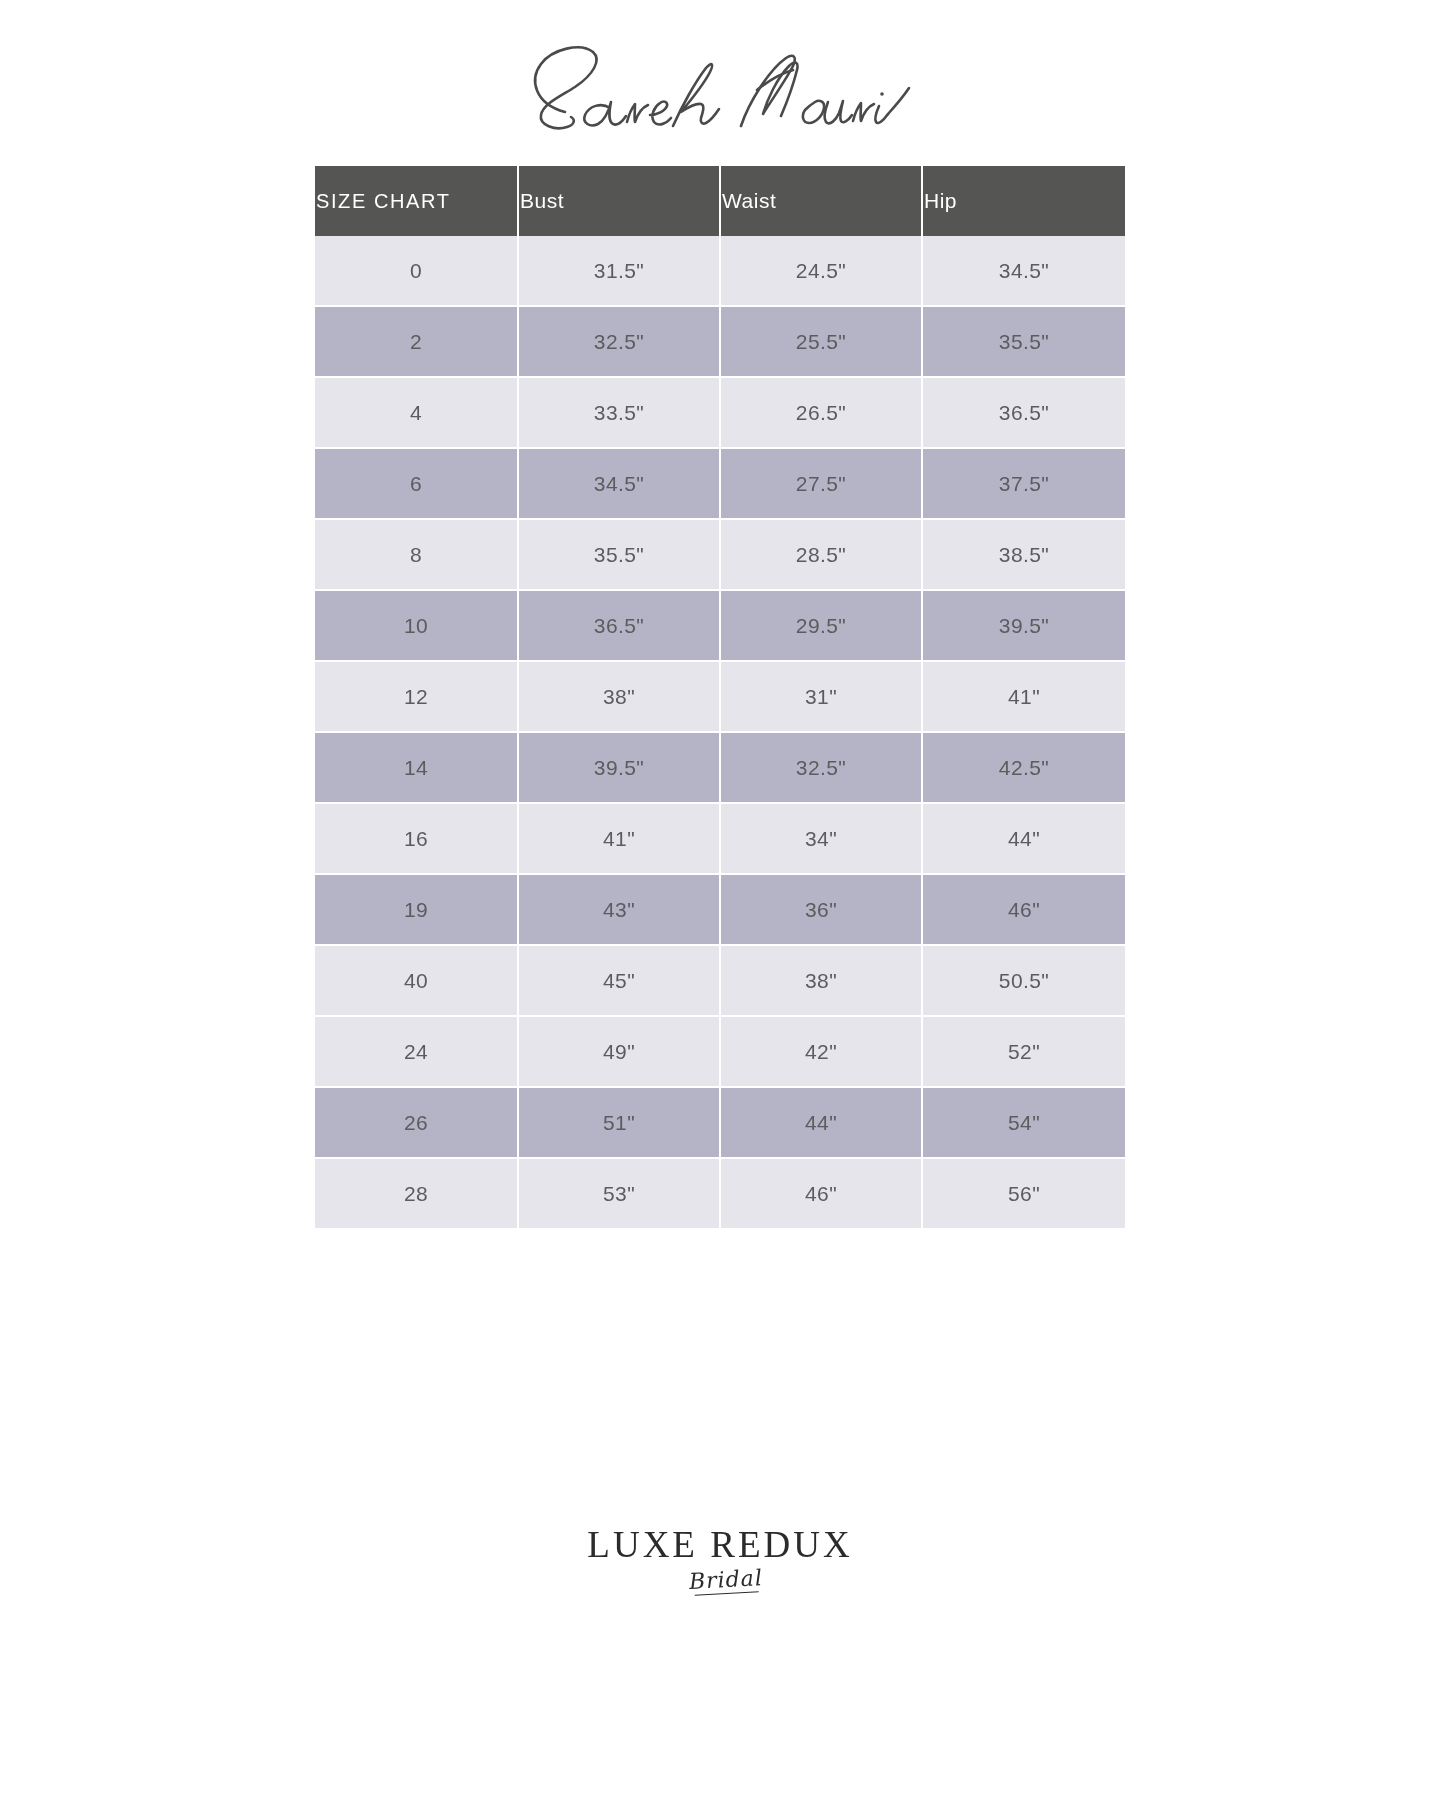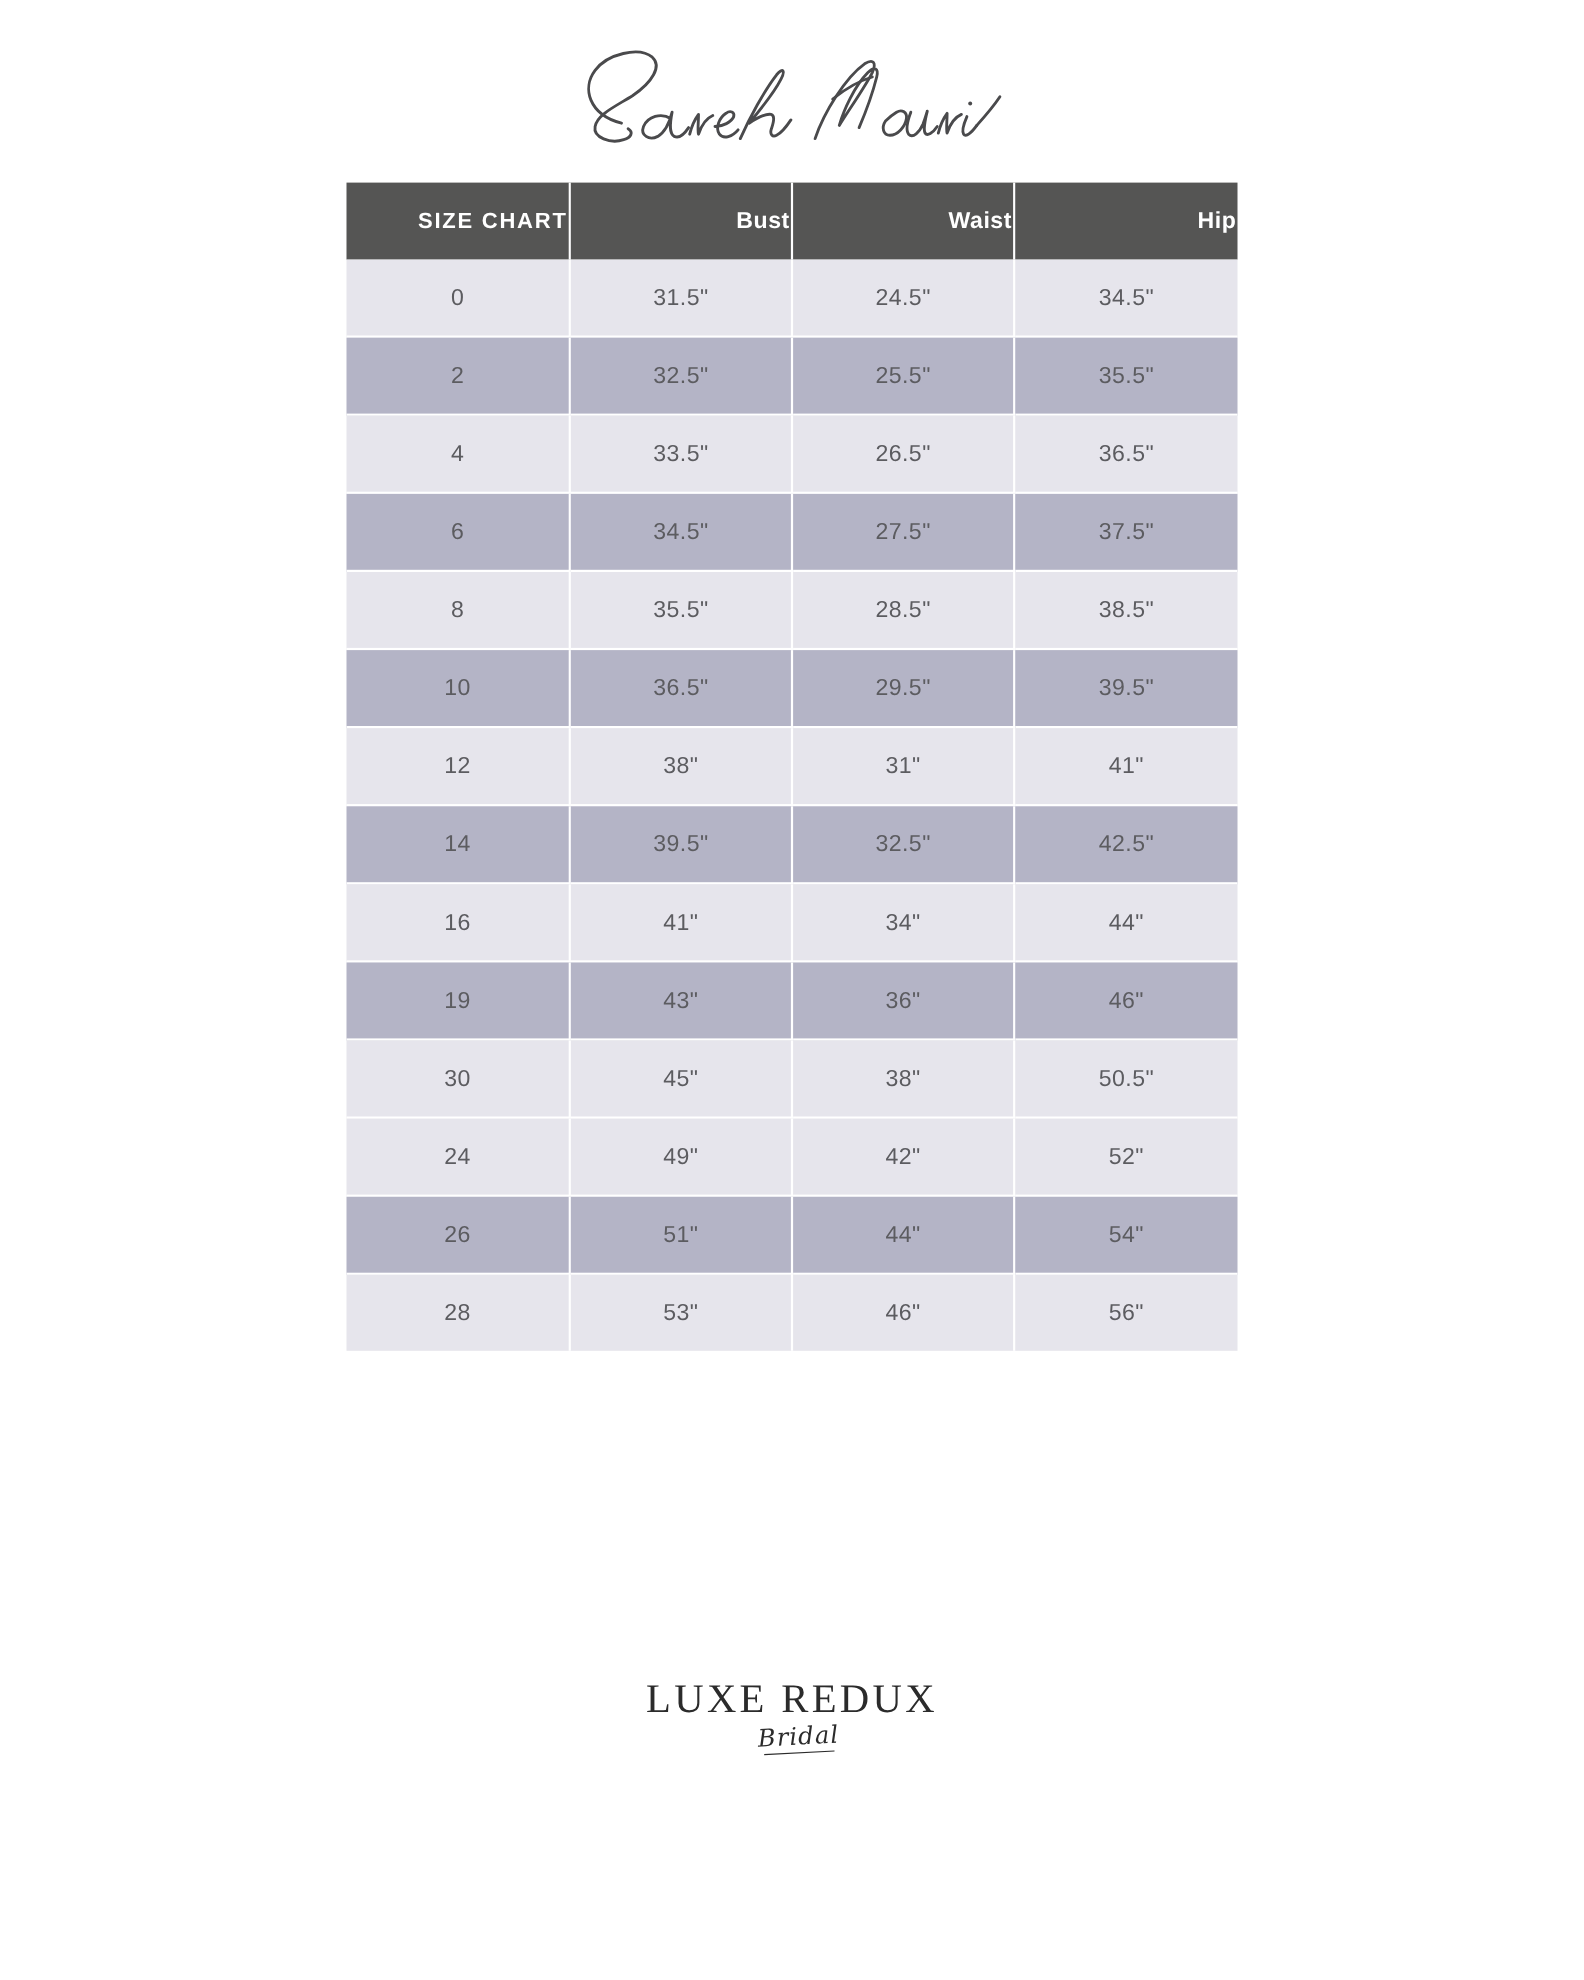--- a/index.html
+++ b/index.html
@@ -48,27 +48,27 @@
     table-layout: fixed;
   }
   table.size-chart col.c-size { width: 204px; }
   table.size-chart col.c-bust { width: 202px; }
   table.size-chart col.c-waist { width: 202px; }
   table.size-chart col.c-hip  { width: 202px; }
 
   thead th {
     background: #555554;
     color: #ffffff;
-    font-weight: 700;
+    font-weight: 400;
     height: 68px;
     font-size: 21px;
     letter-spacing: 0.5px;
     border-right: 2px solid #ffffff;
     vertical-align: middle;
-    text-align: right;
+    text-align: left;
   }
   thead th:last-child { border-right: none; }
   thead th.size-head {
     font-size: 20px;
     letter-spacing: 1.6px;
   }
 
   tbody td {
     height: 67px;
     text-align: center;
@@ -233,21 +233,21 @@
           <td>34"</td>
           <td>44"</td>
         </tr>
         <tr class="row-dark">
           <td>19</td>
           <td>43"</td>
           <td>36"</td>
           <td>46"</td>
         </tr>
         <tr class="row-light">
-          <td>30</td>
+          <td>40</td>
           <td>45"</td>
           <td>38"</td>
           <td>50.5"</td>
         </tr>
         <tr class="row-light">
           <td>24</td>
           <td>49"</td>
           <td>42"</td>
           <td>52"</td>
         </tr>

